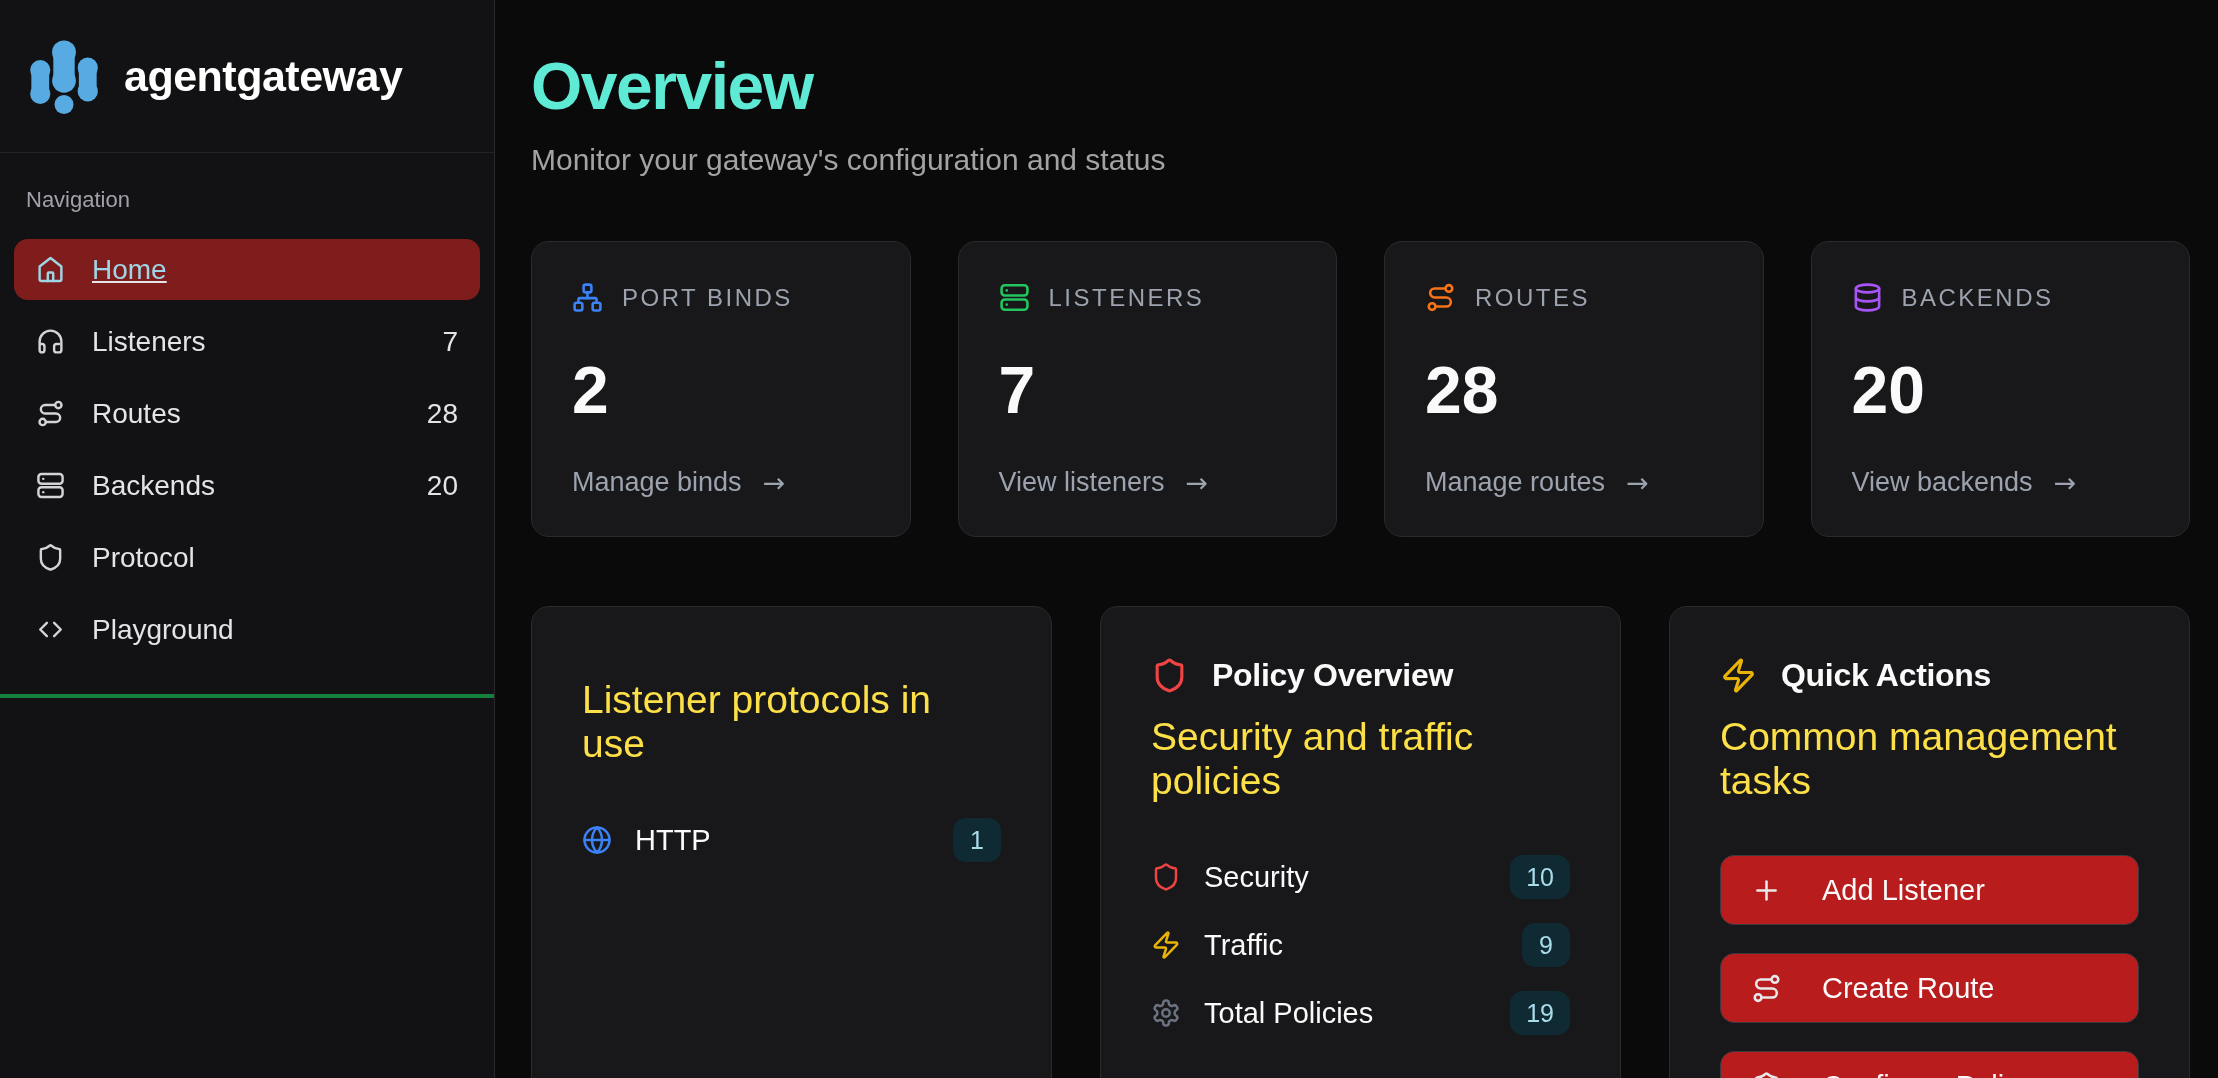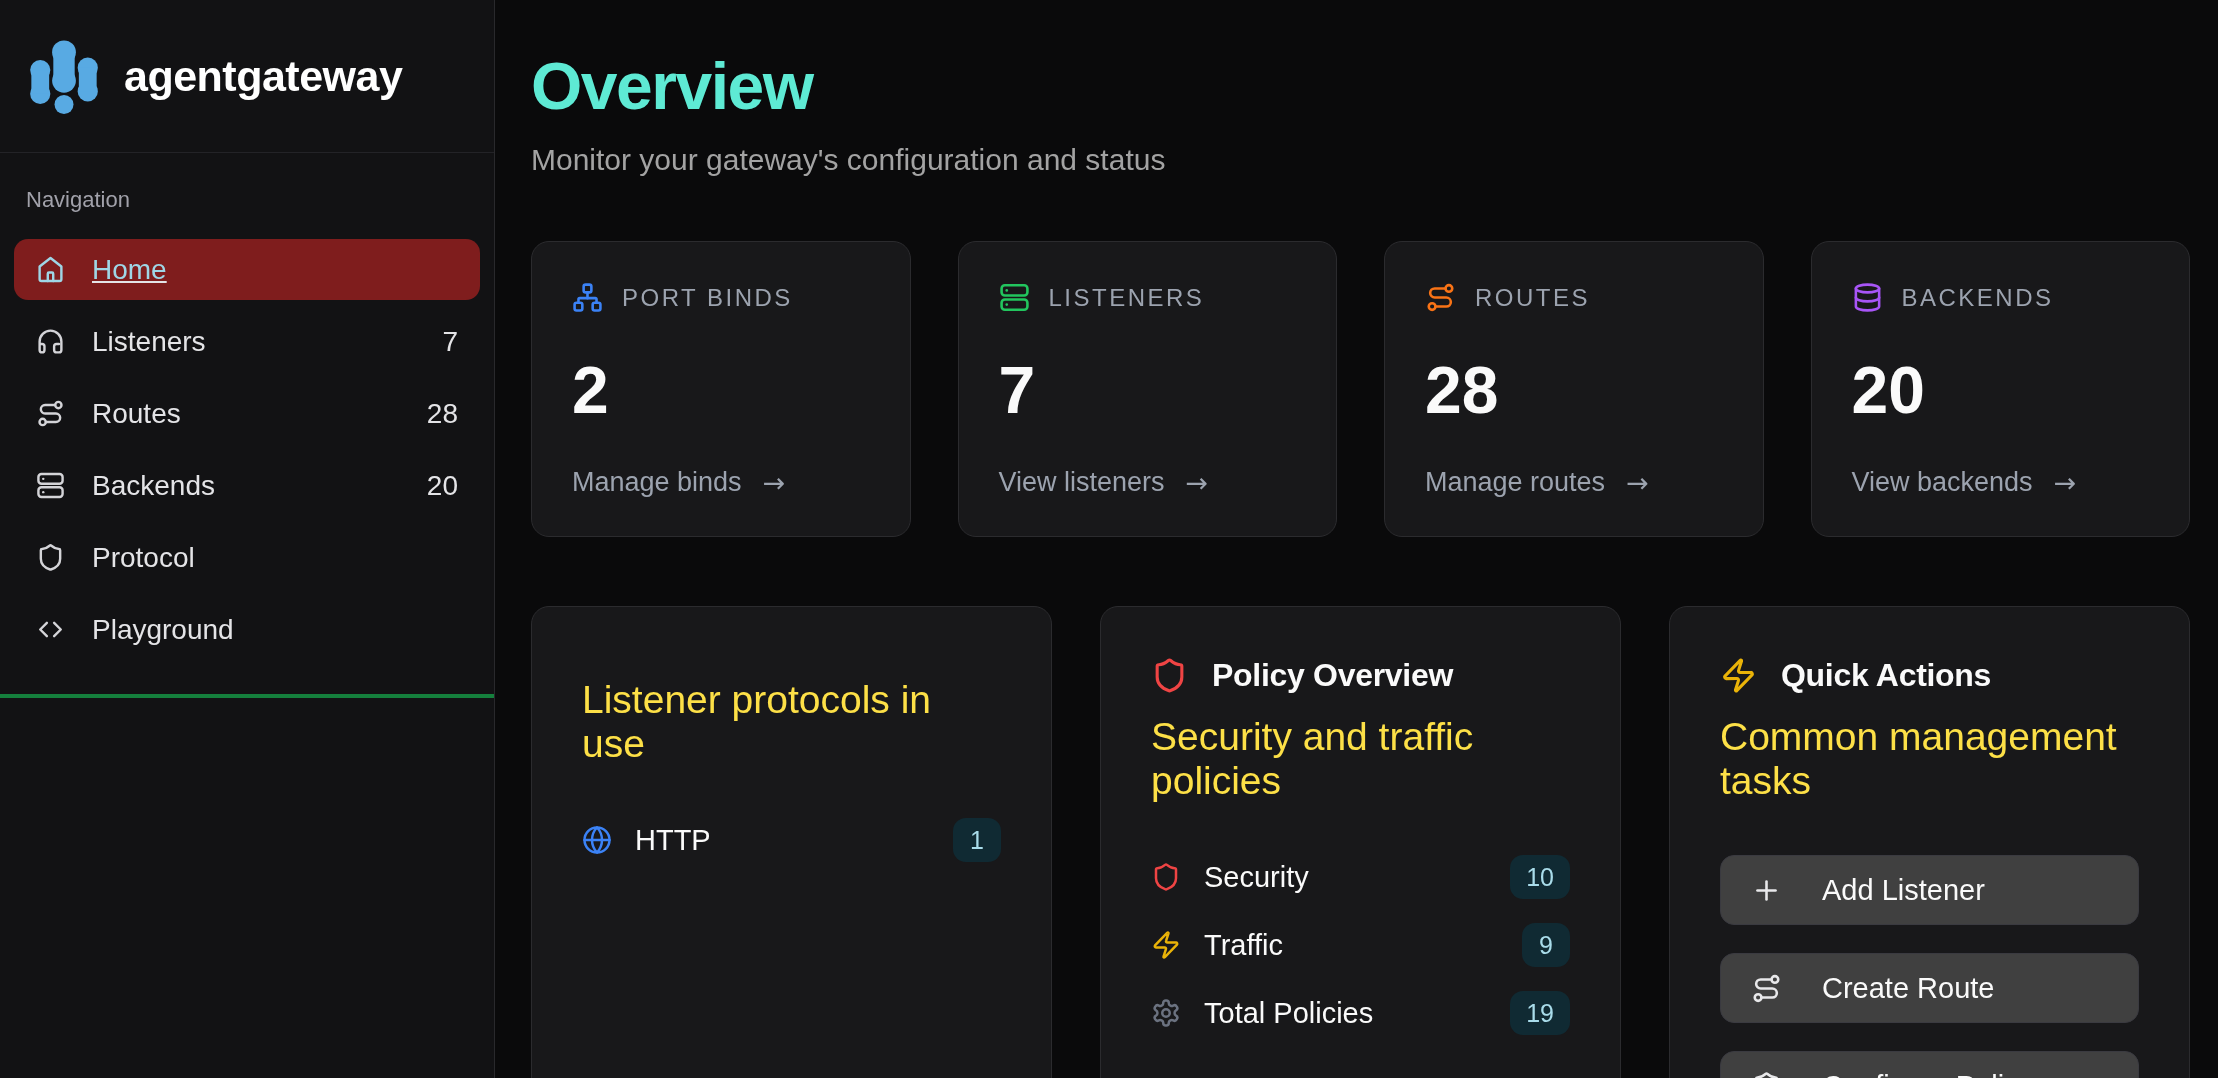--- a/index.html
+++ b/index.html
@@ -92,21 +92,21 @@
   .badge {
     height:44px; min-width:48px; padding:0 16px;
     background:#102a33; color:#a9dcea;
     border-radius:13px; font-size:25px;
     display:flex; align-items:center; justify-content:center;
   }
 
   .qa-list { margin-top:52px; display:flex; flex-direction:column; gap:28px; }
   .qa-btn {
     height:70px; border-radius:14px;
-    background:#404040; border:1px solid #3a3a40;
+    background:#b91c1c; border:1px solid #3a3a40;
     display:flex; align-items:center; padding:0 30px; gap:40px;
     font-size:29px; color:#fafafa; cursor:pointer; text-align:left;
     font-family:inherit;
   }
   .qa-btn .icon { width:31px; height:31px; color:#e8e8ea; }
 </style>
 </head>
 <body>
 
 <aside class="sidebar">

